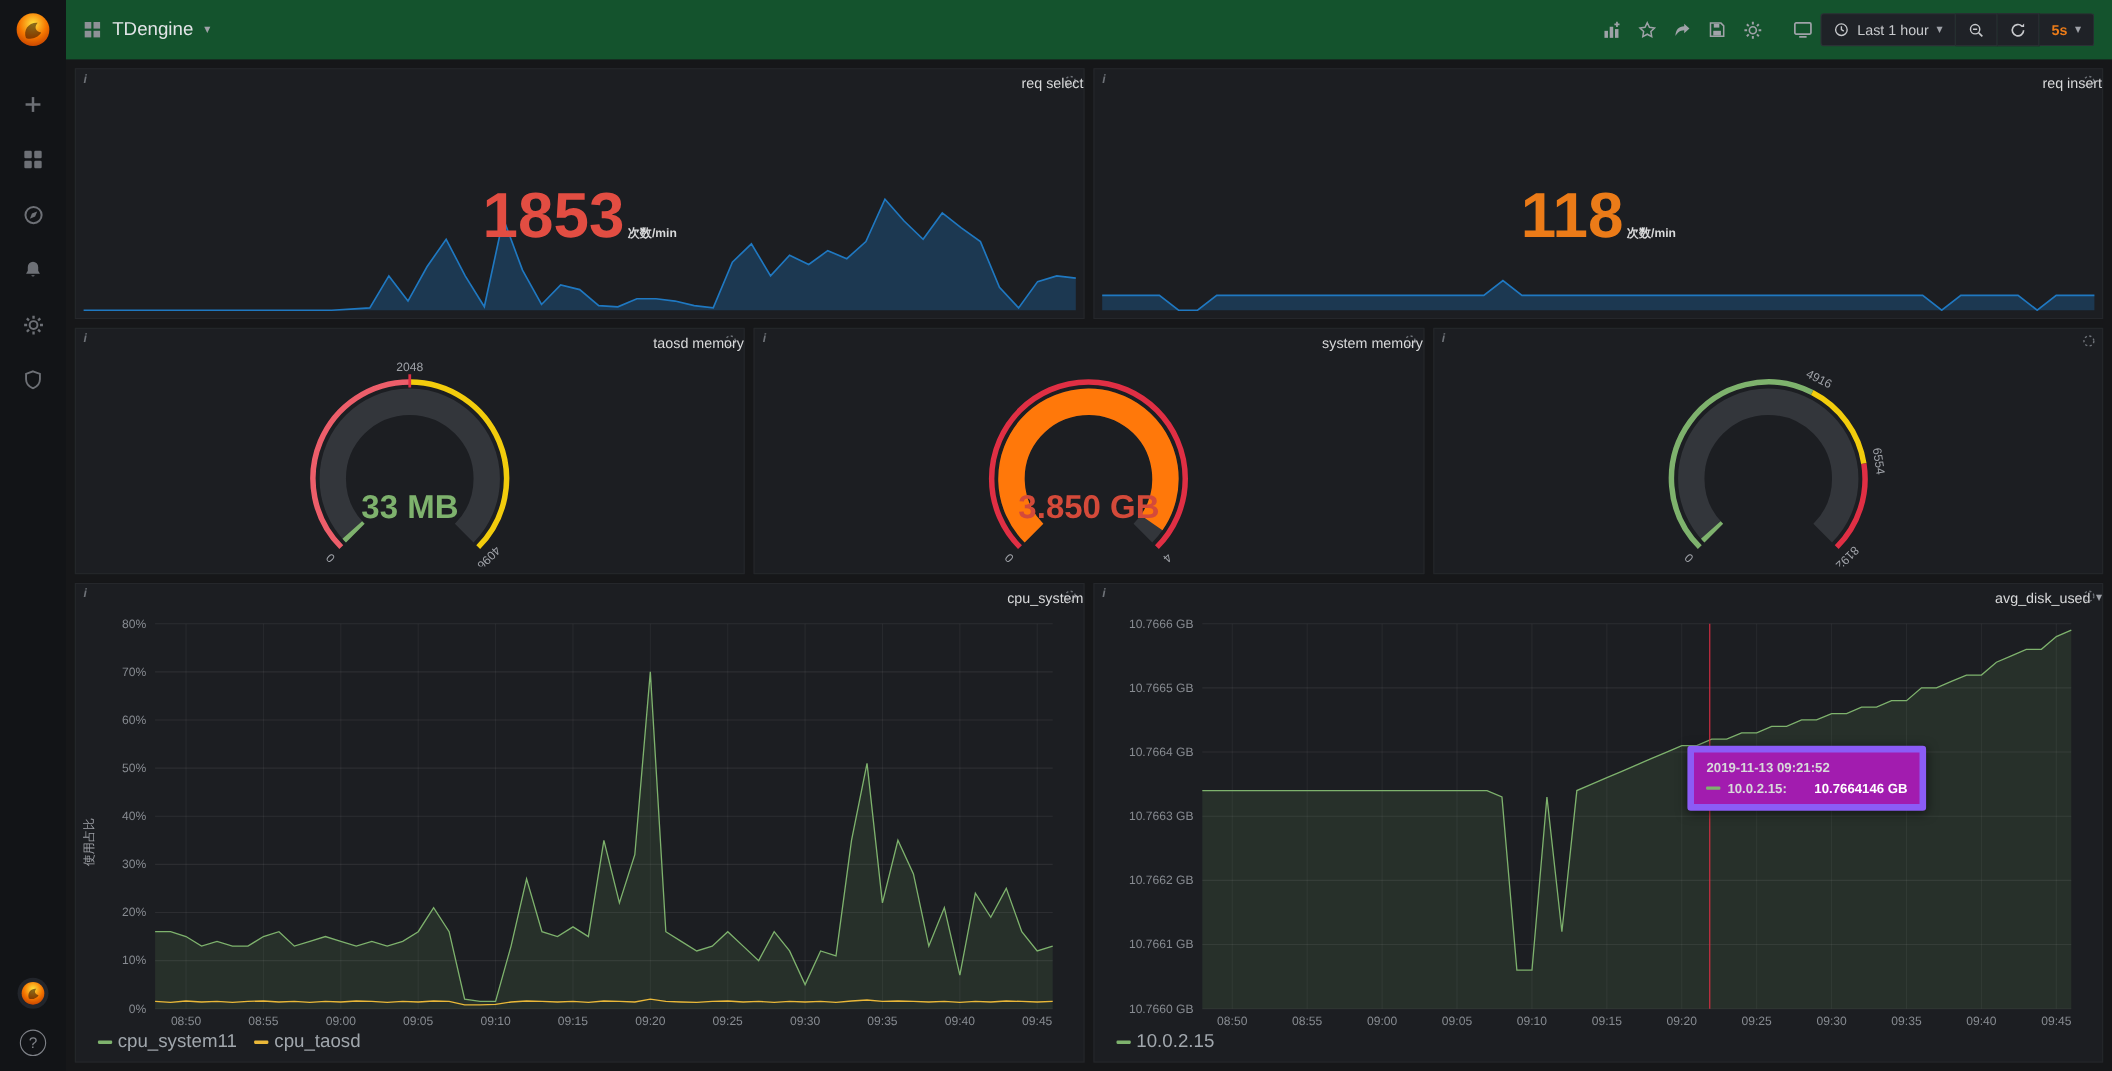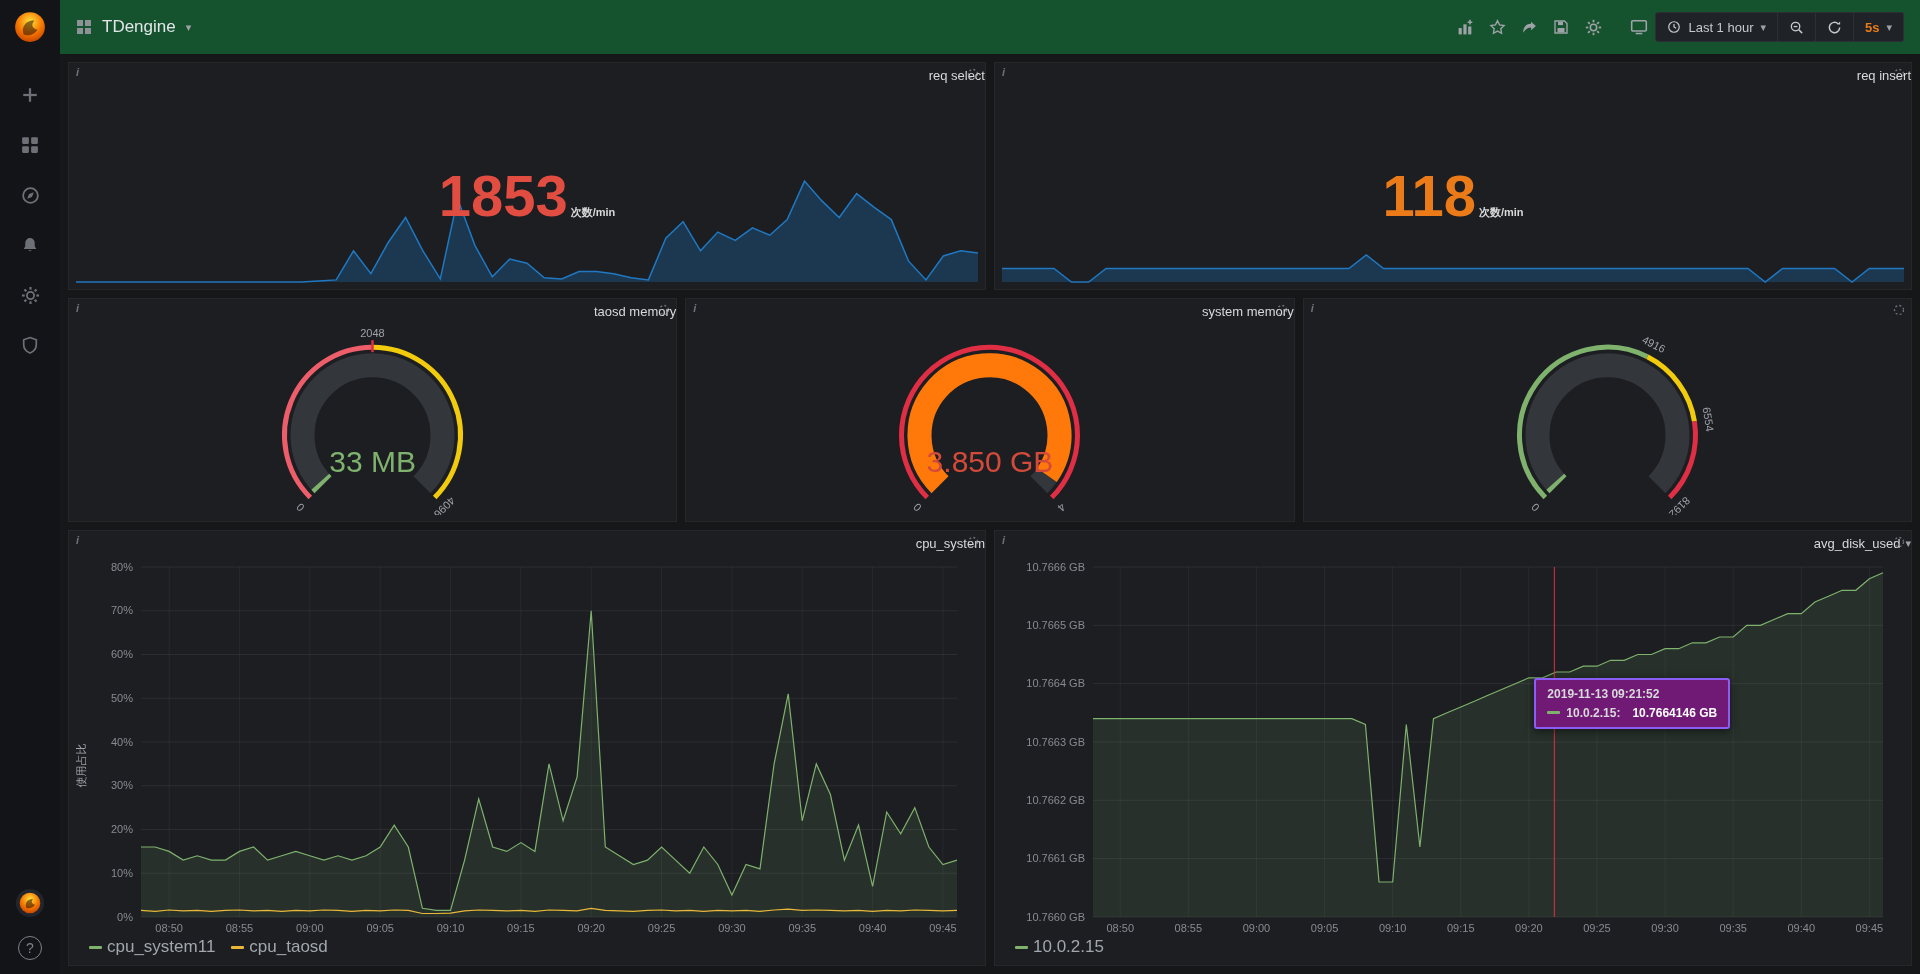--- a/index.html
+++ b/index.html
@@ -47,35 +47,35 @@
 
   
   .singlestat{position:relative;width:100%;height:100%}
   .bigvalue{position:absolute;left:0;right:0;top:40%;display:flex;justify-content:center;align-items:baseline;z-index:2}
   .bigvalue .num{font-size:58px;font-weight:bold;line-height:1}
   .bigvalue .unit{font-size:11px;font-weight:bold;color:#d8d9da;margin-left:3px}
   .spark{position:absolute;left:0;right:0;bottom:0;height:55%;z-index:1}
 
   
   .gauge-host{position:absolute;inset:0}
-  .gauge-value{position:absolute;left:0;right:0;top:63%;text-align:center;font-size:30px;font-weight:normal;z-index:2}
+  .gauge-value{position:absolute;left:0;right:0;top:63%;text-align:center;font-size:30px;font-weight:bold;z-index:2}
 
   
   .chart-host{position:absolute;left:8px;right:8px;top:0;bottom:22px;cursor:crosshair}
   .chart-host.with-ylabel{left:20px}
   .ylabel{position:absolute;left:-16px;top:50%;transform:rotate(-90deg);font-size:11px;color:#9fa2a8;white-space:nowrap;z-index:2}
   .legend{position:absolute;left:14px;bottom:2px;display:flex;gap:16px;align-items:center;font-size:17px;color:#a1a7ad;z-index:2}
   .legend-item{display:flex;align-items:center;gap:5px;cursor:pointer}
   .swatch{display:inline-block;width:13px;height:3px;border-radius:1px}
 
   
-  .tooltip{position:absolute;left:59%;top:30%;background:#701a75;border:2px solid #8b5cf6;border-radius:3px;padding:7px 11px;font-size:12px;box-shadow:0 2px 10px rgba(0,0,0,.55);z-index:5}
+  .tooltip{position:absolute;left:59%;top:30%;background:#a21caf;border:6px solid #8b5cf6;border-radius:3px;padding:7px 11px;font-size:12px;box-shadow:0 2px 10px rgba(0,0,0,.55);z-index:5}
   .tooltip .tt-time{color:#d8d9da;margin-bottom:5px;font-weight:bold}
   .tt-row{display:flex;align-items:center;gap:6px;white-space:nowrap}
-  .tt-val{font-weight:bold;color:#fff;margin-left:6px}
+  .tt-val{font-weight:bold;color:#fff;margin-left:19px}
 </style>
 </head>
 <body>
 
 <div class="app">
 
   <aside class="sidebar">
     <div class="logo">
       <svg viewBox="0 0 32 32" width="34" height="34">
         <defs>

